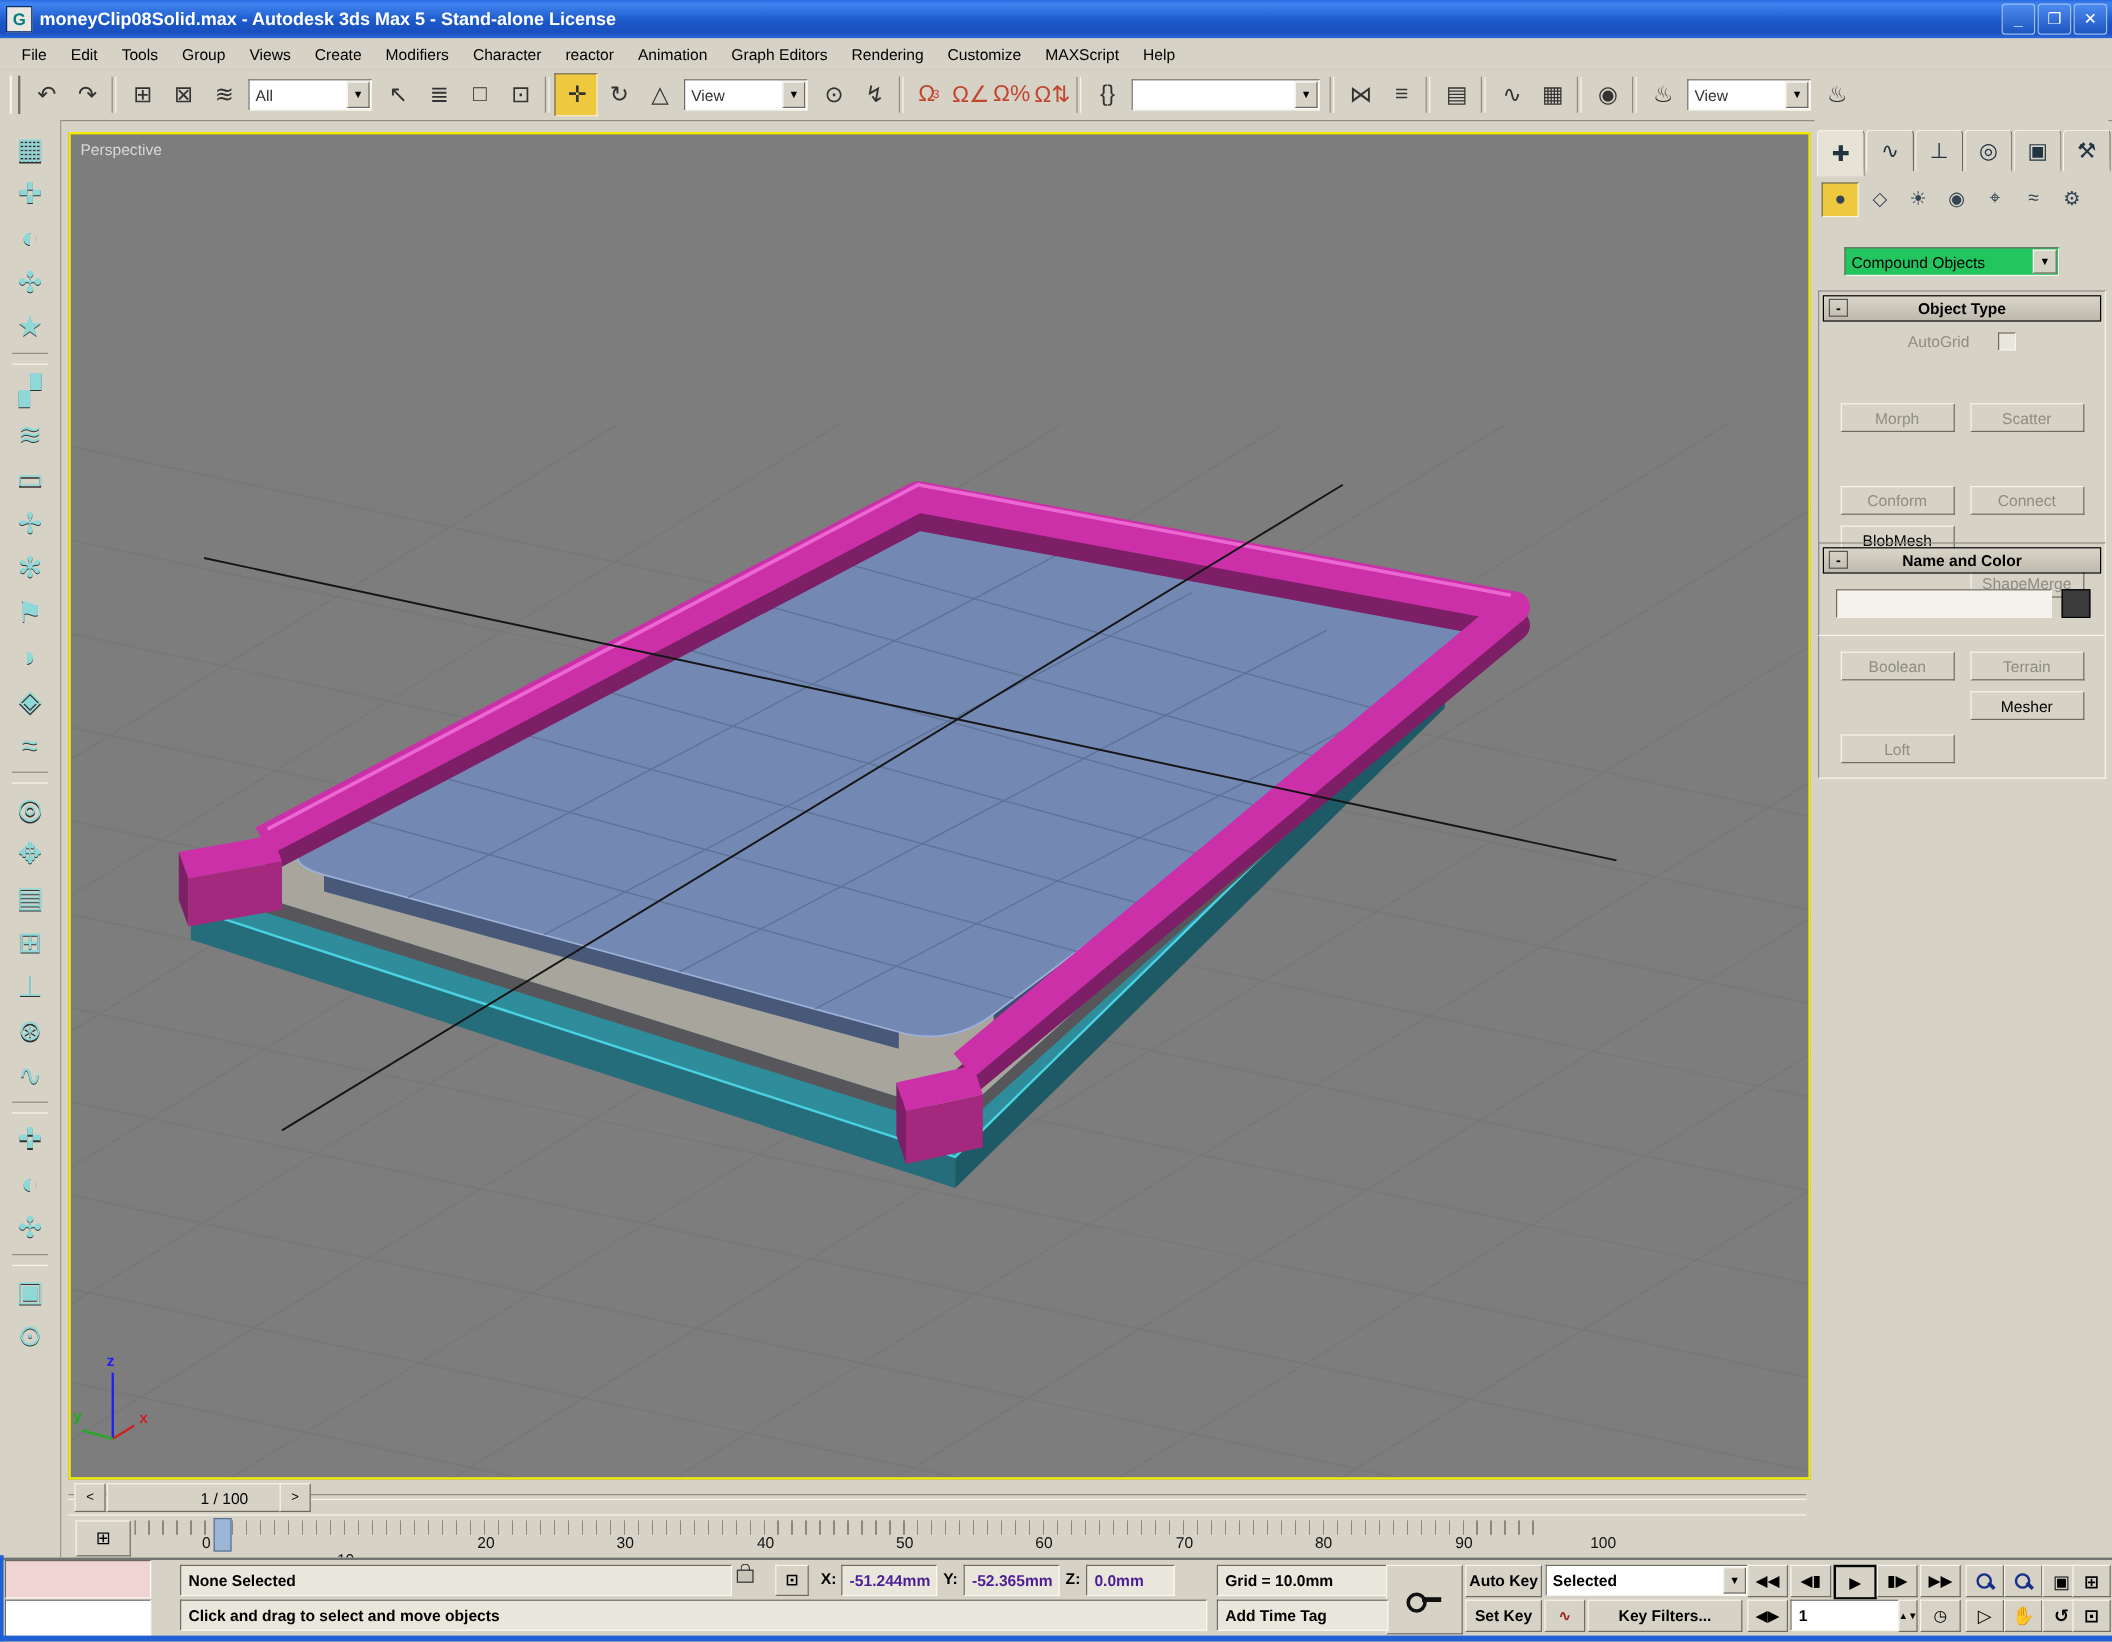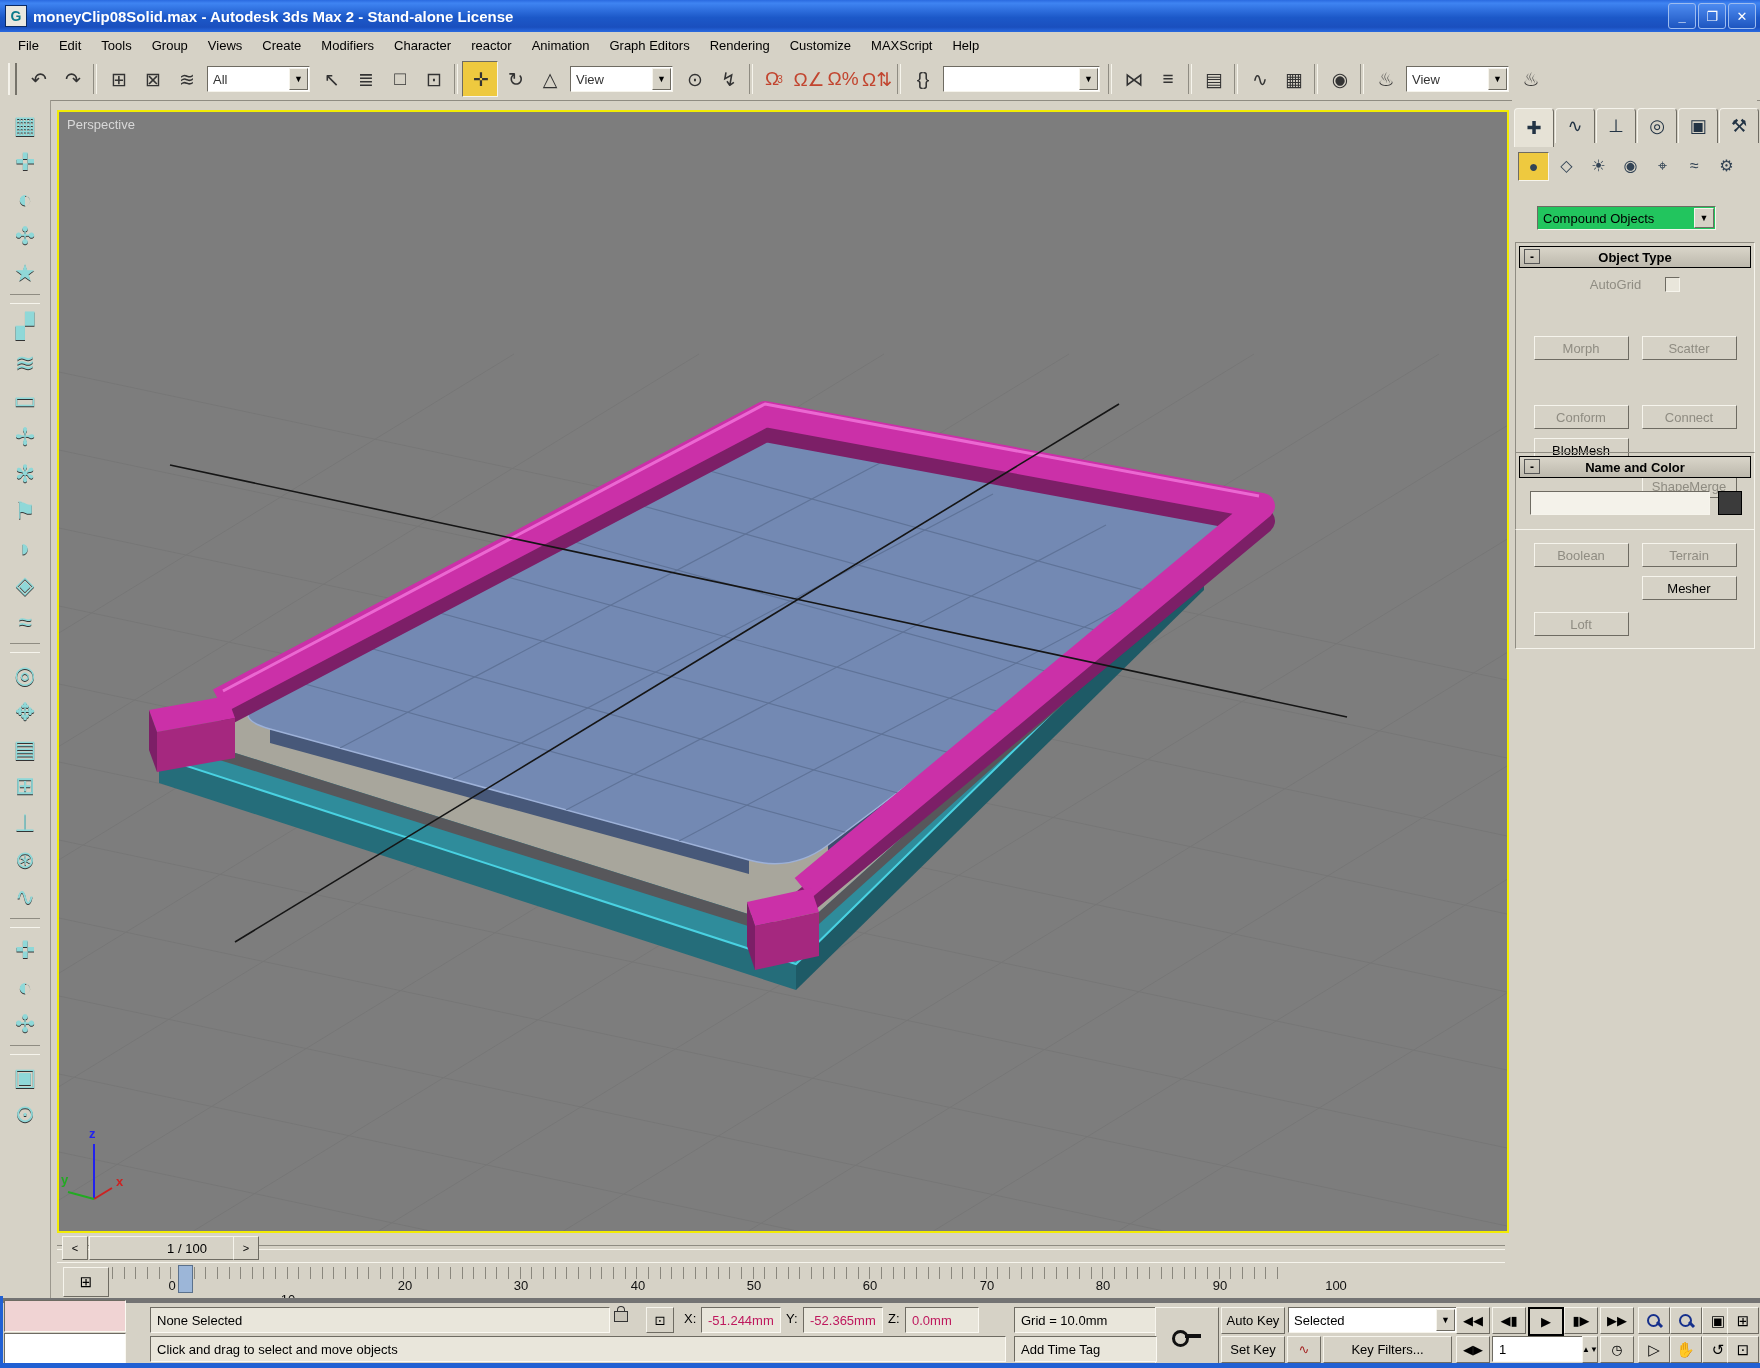--- a/index.html
+++ b/index.html
@@ -87,27 +87,27 @@
   
   #rulerrow{left:57px;top:1262px;width:1448px;height:36px;background:var(--ui);border-top:1px solid #f6f4ec;}
   #mce-btn{position:absolute;left:6px;top:4px;width:44px;height:28px;font-size:15px;}
   #ruler{position:absolute;left:55px;top:2px;width:1180px;height:32px;}
   #ruler .band{position:absolute;left:0;top:2px;width:1175px;height:12px;
     background:repeating-linear-gradient(90deg,#8a877d 0 1px,transparent 1px 11.65px);}
   .tick-label{position:absolute;top:13px;font-size:13px;transform:translateX(-50%);color:#111;}
   #ruler-caret{position:absolute;left:66px;top:0px;width:13px;height:26px;background:var(--caret_blue);
     border:1px solid #5b718c;}
   
-  #statusbar{left:0;top:1298px;width:1760px;height:65px;background:var(--ui);border-top:5px solid #737373;}
+  #statusbar{left:0;top:1298px;width:1760px;height:65px;background:var(--ui);border-top:2px solid #737373;font-weight:bold;}
   .fld{position:absolute;display:flex;align-items:center;padding-left:6px;background:var(--ui_light);
     border:1px solid;border-color:#6e6b62 #fbf9f2 #fbf9f2 #6e6b62;font-size:13px;}
   .lbl{position:absolute;font-size:13px;display:flex;align-items:center;}
   .sb-btn{position:absolute;display:flex;align-items:center;justify-content:center;background:var(--ui);
     border:1px solid;border-color:#f6f4ec #6e6b62 #6e6b62 #f6f4ec;font-size:13px;}
-  .coordval{color:#be185d;}
+  .coordval{color:#4c1d95;}
   .dd2{background:#fff;position:absolute;display:flex;align-items:center;padding-left:5px;
     border:1px solid;border-color:#6e6b62 #f6f4ec #f6f4ec #6e6b62;}
   .dd2::after{content:"▼";position:absolute;right:1px;top:1px;bottom:1px;width:17px;background:var(--ui);
     border:1px solid;border-color:#f6f4ec #6e6b62 #6e6b62 #f6f4ec;font-size:9px;display:flex;align-items:center;justify-content:center;}
   .nav-btn{font-size:15px;}
   
   .lock-ico{width:12px;height:9px;border:1px solid #333;background:#c8c4b8;position:relative;}
   .lock-ico::before{content:"";position:absolute;left:2px;top:-6px;width:6px;height:5px;border:1px solid #333;border-bottom:none;border-radius:4px 4px 0 0;}
   .key-ico{width:30px;height:16px;position:relative;}
   .key-ico::before{content:"";position:absolute;left:0;top:2px;width:11px;height:11px;border:3px solid #111;border-radius:50%;}
@@ -120,21 +120,21 @@
   #listener-pink{left:4px;top:1300px;width:120px;height:30px;background:#f0d3d3;border:1px solid;border-color:#6e6b62 #fbf9f2 #fbf9f2 #6e6b62;}
   #listener-white{left:4px;top:1333px;width:120px;height:30px;background:#fff;border:1px solid;border-color:#6e6b62 #fbf9f2 #fbf9f2 #6e6b62;}
   #bottom-strip{left:0;top:1363px;width:1760px;height:5px;background:#2160d3;}
   #left-strip{left:0;top:1296px;width:3px;height:72px;background:#2160d3;}
 </style>
 </head>
 <body>
 
 <div id="titlebar" class="abs">
   <div id="app-icon">G</div>
-  <span>moneyClip08Solid.max - Autodesk 3ds Max 2  - Stand-alone License</span>
+  <span>moneyClip08Solid.max - Autodesk 3ds Max 5  - Stand-alone License</span>
   <div class="win-btns">
     <div class="win-btn">_</div>
     <div class="win-btn">❐</div>
     <div class="win-btn">✕</div>
   </div>
 </div>
 
 <div id="menubar" class="abs">
 
 <div class="menu-item">File</div>

